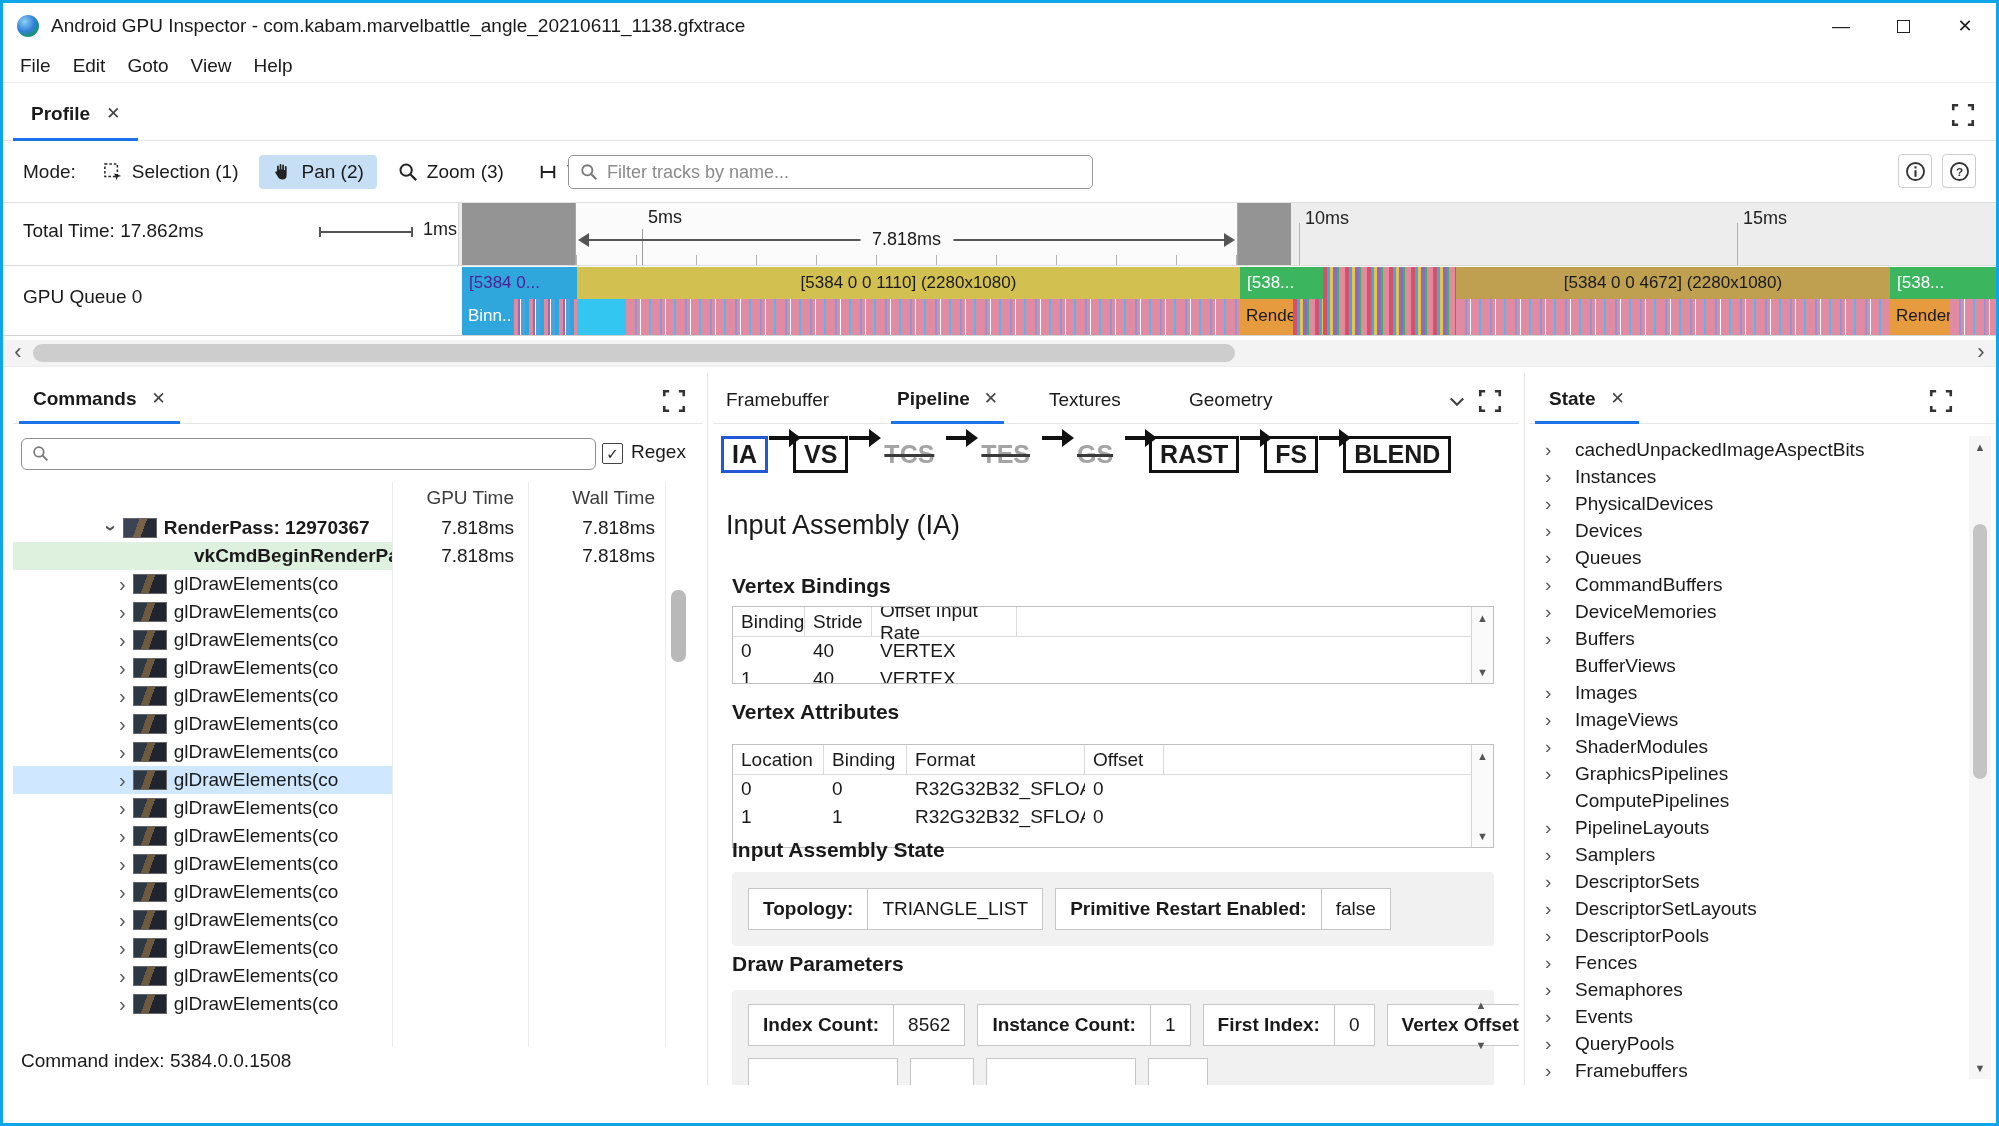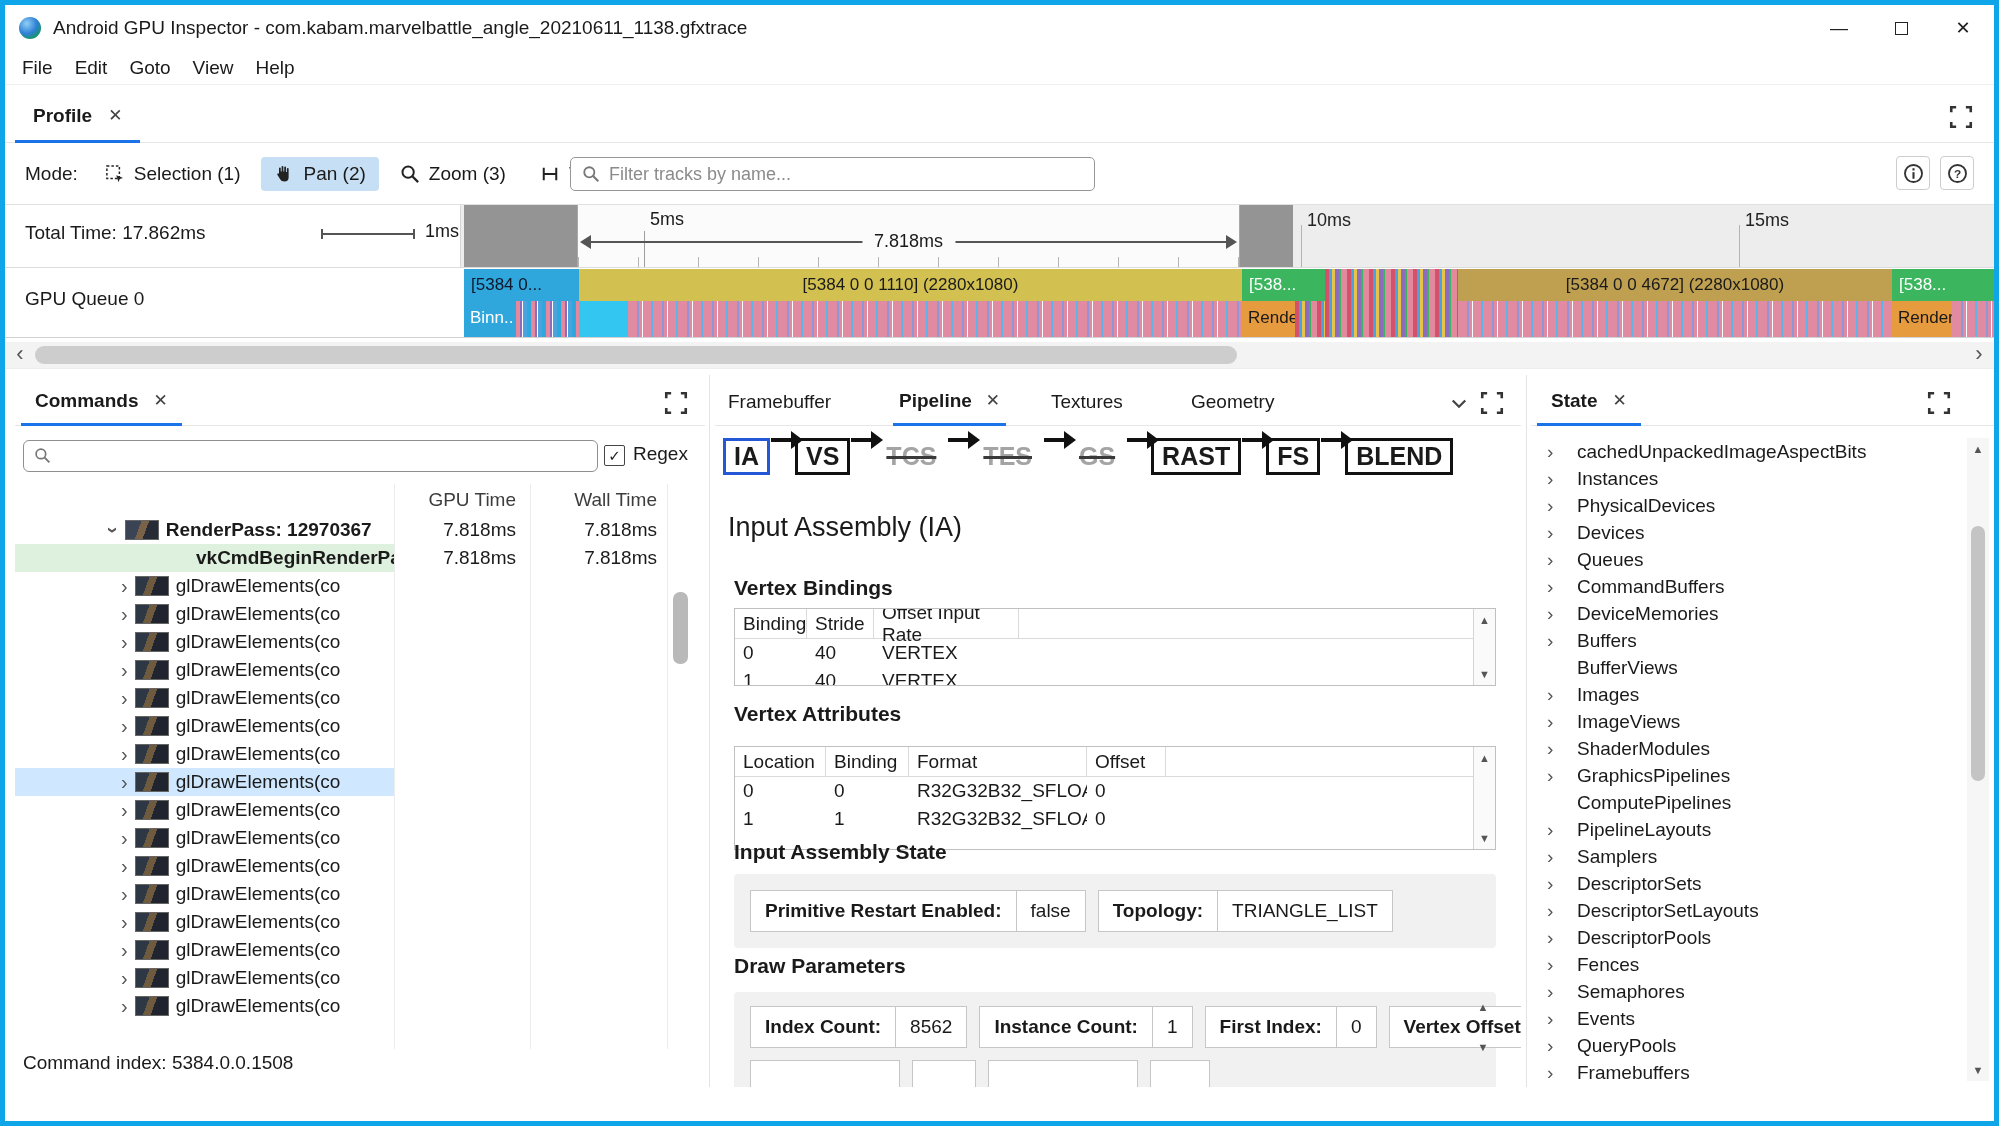--- a/index.html
+++ b/index.html
@@ -1,18 +1,18 @@
 <!DOCTYPE html>
 <html><head>
 <meta charset="utf-8">
 <style>
   * { margin:0; padding:0; box-sizing:border-box; }
   html,body { width:1999px; height:1126px; }
   body { font-family:"Liberation Sans","DejaVu Sans",sans-serif; font-size:19px; color:#1a1a1a; background:#fff; }
-  #window { position:absolute; inset:0; border:5px solid #0ea5e9; background:#fff; overflow:hidden;padding-left:48px; }
+  #window { position:absolute; inset:0; border:3px solid #0ea5e9; background:#fff; overflow:hidden;padding-left:48px; }
 
   
   #titlebar { position:absolute; top:0; left:0; right:0; height:46px; display:flex; align-items:center; background:#fff; }
   #app-logo { width:22px; height:22px; border-radius:50%; margin-left:14px; flex:none;
     background:radial-gradient(circle at 35% 30%, #8fd0f5, #2f7fd6 48%, #15975f 78%, #0a6b43); }
   #window-title { margin-left:12px; font-size:19px; white-space:nowrap; }
   #win-controls { margin-left:auto; display:flex; height:100%; }
   .win-btn { width:62px; display:flex; align-items:center; justify-content:center; color:#222; font-size:18px; }
   .maxi-glyph { width:13px; height:13px; border:1.5px solid #222; display:inline-block; }
 
@@ -70,21 +70,21 @@
   #measure-label { position:absolute; left:50%; top:26px; transform:translateX(-50%); background:#fbfbfb; padding:0 12px; font-size:18px; }
 
   #gpu-track { position:absolute; top:62px; left:0; right:0; height:71px; border-top:1px solid #dcdcdc; border-bottom:1px solid #d2d2d2; }
   #gpu-queue-label { position:absolute; left:20px; top:20px; }
   #track-content { position:absolute; left:456px; right:0; top:0; bottom:0; overflow:hidden; }
   .tspan { position:absolute; top:1px; height:68px; overflow:hidden; }
   .tspan-header { height:32px; line-height:32px; padding:0 7px; font-size:17px; white-space:nowrap; overflow:hidden; }
   .tspan-body { height:36px; display:flex; }
   .tchild { height:100%; line-height:34px; font-size:17px; padding:0 6px; white-space:nowrap; overflow:hidden; flex:none; }
   #tspan1 { left:3px; width:115px; }
-  #tspan1 .tspan-header { background:#2fa7dd; color:#0f172a; }
+  #tspan1 .tspan-header { background:#2fa7dd; color:#4c1d95; }
   #tspan1 .tchild { background:#2fa7dd; color:#fff; width:48px; }
   #tspan2 { left:118px; width:663px; }
   #tspan2 .tspan-header { background:#d2c150; color:#1a1a1a; text-align:center; }
   .cyan-block { width:49px; background:#33c6f0; flex:none; }
   #tspan3 { left:781px; width:83px; }
   #tspan3 .tspan-header { background:#3cb55f; color:#fff; }
   .render-child { background:#e79b3f; color:#1a1a1a; width:53px; }
   #mixblock { left:864px; width:133px; top:1px; height:68px; position:absolute; }
   #tspan4 { left:997px; width:434px; }
   #tspan4 .tspan-header { background:#bfa050; color:#1a1a1a; text-align:center; }
@@ -667,26 +667,26 @@
           </div>
           <div class="mini-scroll">
             <div class="ms-btn up">▲</div>
             <div class="ms-btn down">▼</div>
           </div>
         </div>
       <div class="sub-title" id="ias-title">Input Assembly State</div>
       <div class="field-card" id="ias-card">
         <div class="field-cells" id="ias-fields">
             <div class="cell-group">
+              <div class="fcell lbl">Topology:</div>
+              <div class="fcell val">TRIANGLE_LIST</div>
+            </div>
+            <div class="cell-group">
               <div class="fcell lbl">Primitive Restart Enabled:</div>
               <div class="fcell val">false</div>
-            </div>
-            <div class="cell-group">
-              <div class="fcell lbl">Topology:</div>
-              <div class="fcell val">TRIANGLE_LIST</div>
             </div>
           </div>
       </div>
       <div class="sub-title" id="dp-title">Draw Parameters</div>
       <div class="field-card" id="dp-card">
         <div class="field-cells" id="dp-fields">
             <div class="cell-group">
               <div class="fcell lbl">Index Count:</div>
               <div class="fcell val">8562</div>
             </div>

